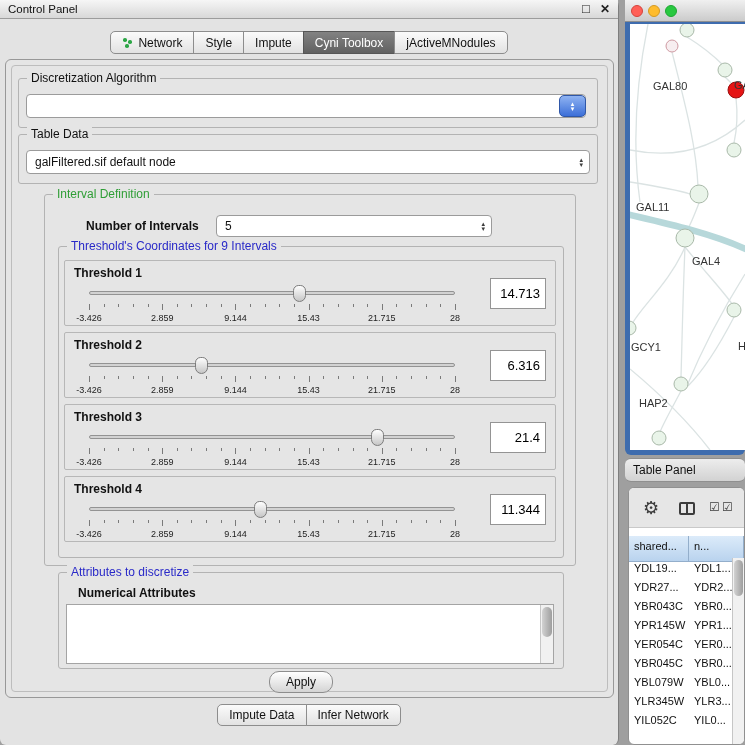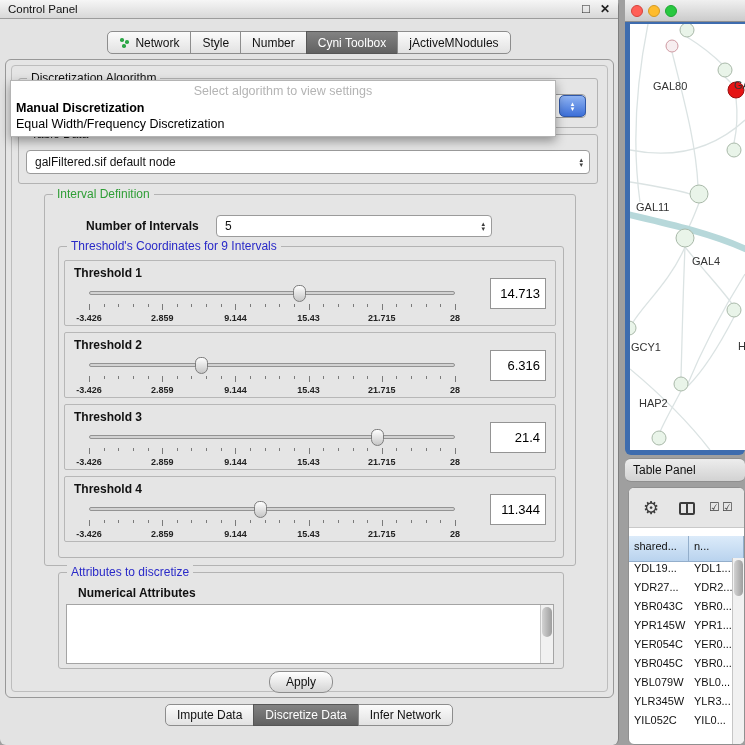--- a/index.html
+++ b/index.html
@@ -51,21 +51,21 @@
   #thr-container{position:absolute;left:64px;top:260px;width:492px;}
   .tbox{position:relative;border:1px solid #b7b7b7;border-radius:2px;background:#e5e5e5;height:66px;margin-bottom:6px;}
   .tbox .th-label{position:absolute;left:9px;top:5px;font-weight:bold;font-size:12px;}
   .slider{position:absolute;left:24px;top:24px;width:366px;height:40px;}
   .track{position:absolute;left:0;right:0;top:6px;height:4px;background:#d2d2d2;border:1px solid #939393;border-radius:2px;}
   .thumb{position:absolute;top:0;width:13px;height:17px;background:linear-gradient(#fefefe,#c6c6c6);border:1px solid #7c7c7c;border-radius:6px 6px 7px 7px;}
   .ticks{position:absolute;left:0;right:0;top:19px;height:7px;}
   .ticks span{position:absolute;top:0;width:1px;height:3px;background:#7a7a7a;}
   .ticks span.major{height:6px;}
   .tick-labels{position:absolute;left:0;right:0;top:28px;height:10px;font-size:9px;color:#222;}
-  .tick-labels span{position:absolute;transform:translateX(-50%);white-space:nowrap;font-weight:bold;}
+  .tick-labels span{position:absolute;transform:translateX(-50%);white-space:nowrap;}
   .th-value{position:absolute;right:9px;top:17px;width:56px;height:31px;border:1px solid #949494;background:#fff;font-family:"Liberation Sans",sans-serif;font-size:13px;text-align:right;padding-right:5px;}
 
   .listbox{position:absolute;background:#fff;border:1px solid #a4a4a4;overflow:hidden;}
   .listbox .li{font-size:12px;line-height:17px;padding-left:6px;white-space:nowrap;}
   .vscroll{position:absolute;right:0;top:0;bottom:0;width:13px;background:#f1f1f1;border-left:1px solid #c6c6c6;}
   .vthumb{position:absolute;left:1px;right:1px;border-radius:5px;background:linear-gradient(90deg,#d2d2d2,#9e9e9e);}
 
   .btn{position:absolute;display:flex;align-items:center;justify-content:center;background:linear-gradient(#ffffff,#d4d4d4);border:1px solid #8d8d8d;border-radius:10px;font-size:12px;}
 
   
@@ -110,21 +110,21 @@
 
   <div id="toptabs" class="tabbar">
       <div class="tab">
         <span class="net-icon"></span>
         <span>Network</span>
       </div>
       <div class="tab">
         <span>Style</span>
       </div>
       <div class="tab">
-        <span>Number</span>
+        <span>Impute</span>
       </div>
       <div class="tab active">
         <span>Cyni Toolbox</span>
       </div>
       <div class="tab">
         <span>jActiveMNodules</span>
       </div>
     </div>
 
   <div class="panel1 abs"></div>
@@ -134,27 +134,20 @@
     <span class="group-label">Discretization Algorithm</span>
   </div>
   <div class="combo" style="left:26px;top:94px;width:560px;height:24px;">
     <span class="val"></span>
   </div>
   <div class="bluestep" style="left:559px;top:95px;width:27px;height:22px;">
     <span class="arr-up"></span>
     <span class="arr-dn"></span>
   </div>
 
-  <div class="popup" style="left:10px;top:80px;width:546px;">
-    <div class="dd-placeholder">Select algorithm to view settings</div>
-    <div>
-        <div class="dd-opt bold">Manual Discretization</div>
-        <div class="dd-opt">Equal Width/Frequency Discretization</div>
-      </div>
-  </div>
 
   <div class="group" style="left:18px;top:134px;width:580px;height:50px;">
     <span class="group-label">Table Data</span>
   </div>
   <div class="combo" style="left:26px;top:150px;width:564px;height:24px;">
     <span class="val">galFiltered.sif default node</span>
     <span class="stepper">
         <span class="arr-up"></span>
         <span class="arr-dn"></span>
       </span>
@@ -365,23 +358,20 @@
     <div class="vscroll">
         <div class="vthumb" style="top:2px;height:30px;"></div>
       </div>
   </div>
 
   <div class="btn" style="left:269px;top:671px;width:64px;height:22px;">Apply</div>
 
   <div id="bottomtabs" class="tabbar">
       <div class="tab">
         <span>Impute Data</span>
-      </div>
-      <div class="tab active">
-        <span>Discretize Data</span>
       </div>
       <div class="tab">
         <span>Infer Network</span>
       </div>
     </div>
 </div>
 
 <div id="netwin" class="abs">
   <div class="net-titlebar">
     <span class="light red"></span>

